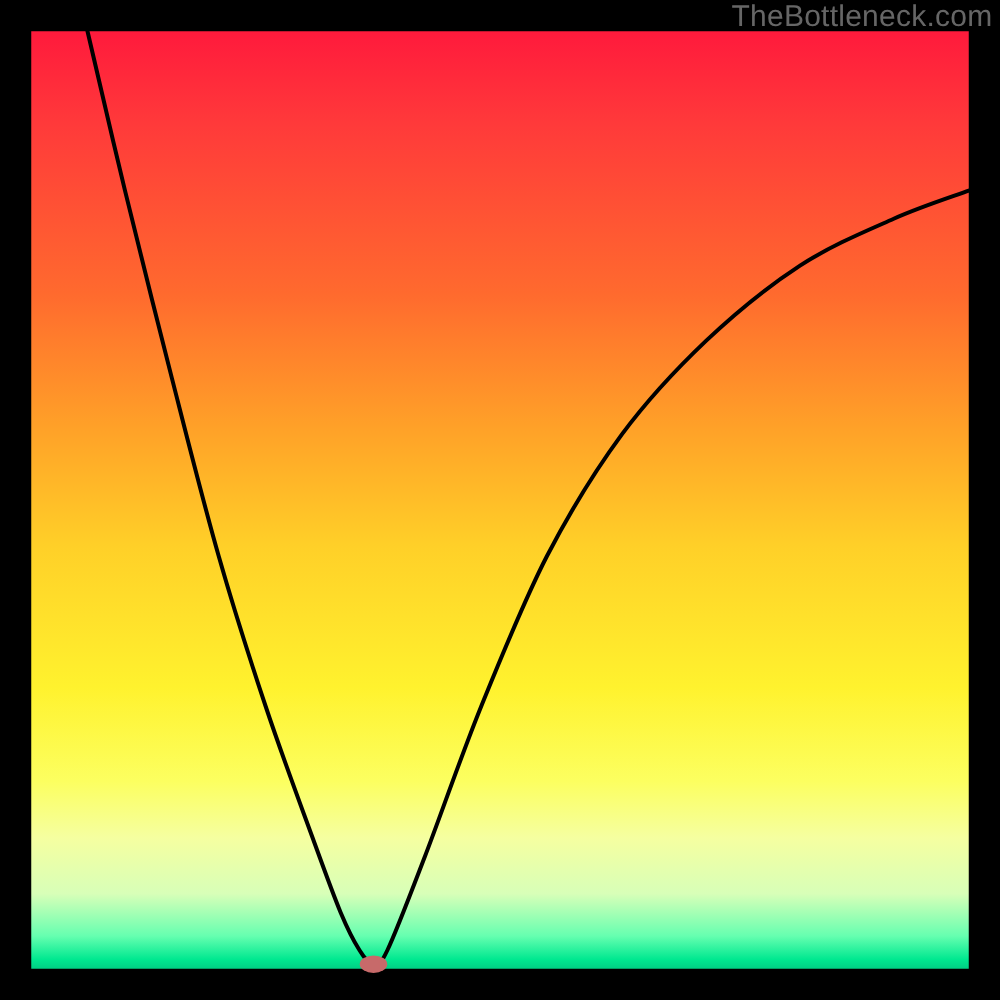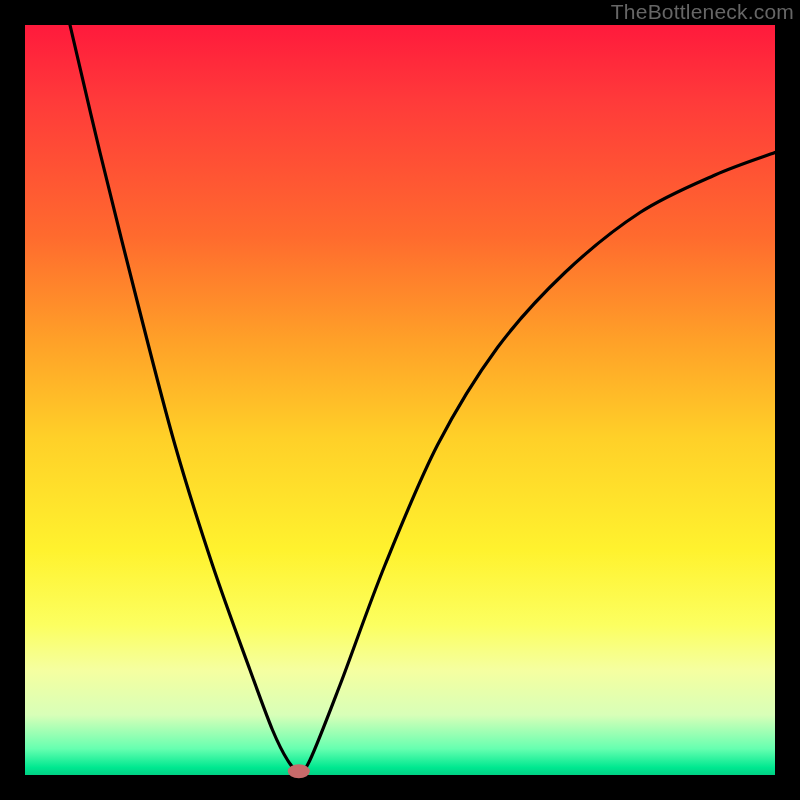--- a/index.html
+++ b/index.html
@@ -15,21 +15,21 @@
     position: relative;
     width: 800px;
     height: 800px;
     background: #000;
   }
   .watermark {
     position: absolute;
     top: 0;
     right: 6px;
     color: #666;
-    font-size: 21px;
+    font-size: 24px;
     font-weight: 400;
     letter-spacing: 0.2px;
     z-index: 5;
     user-select: none;
   }
   .plot-area {
     position: absolute;
     left: 25px;
     top: 25px;
     width: 750px;

